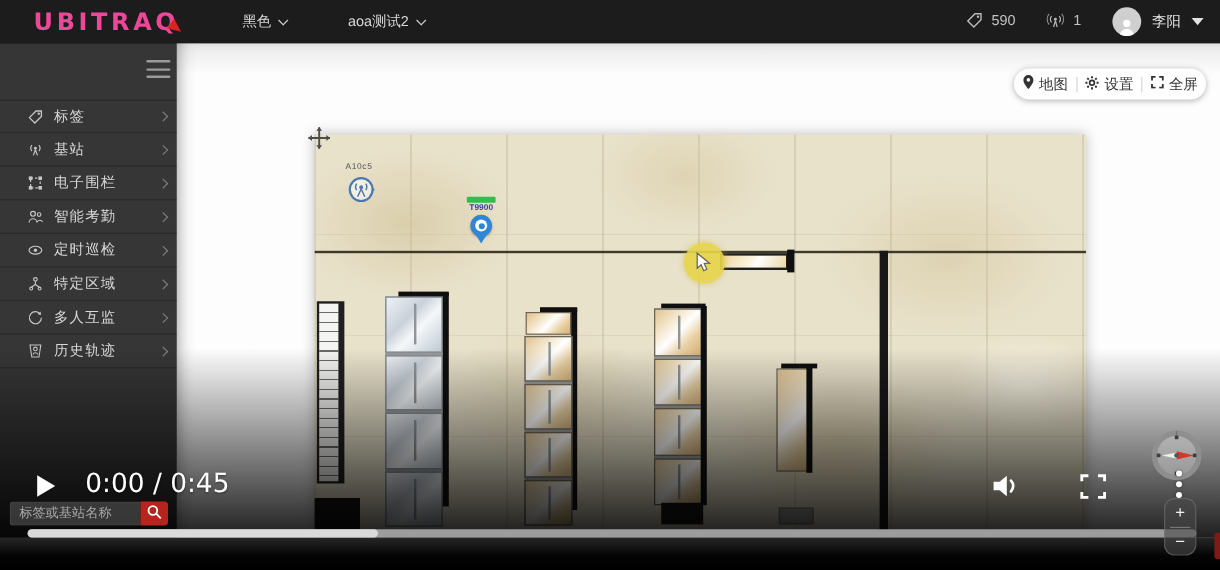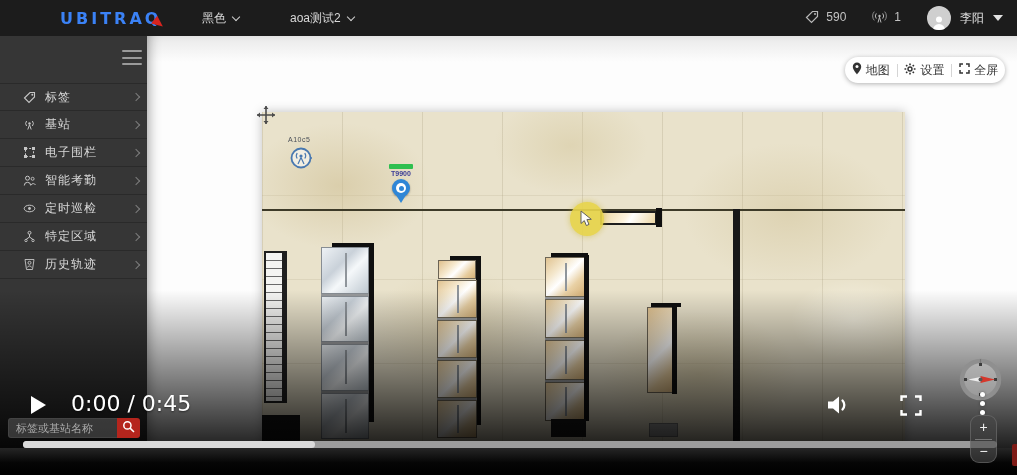--- a/index.html
+++ b/index.html
@@ -3,21 +3,21 @@
 <meta charset="utf-8">
 <style>
   * { margin:0; padding:0; box-sizing:border-box; }
   html,body { background:#000; }
   body { font-family:"Liberation Sans", sans-serif; }
   #stage { position:relative; width:1017px; height:475px; overflow:hidden; background:#000; }
 
   
   .topbar { position:absolute; left:0; top:0; width:1017px; height:36px; background:#1c1c1c; z-index:30; }
   .logo { position:absolute; left:28px; top:6px; height:24px; display:flex; align-items:center; }
-  .logo-text { color:#3b82f6; font-size:16px; font-weight:bold; letter-spacing:3px; font-family:"DejaVu Sans", sans-serif;margin-left:32px; }
+  .logo-text { color:#ec4899; font-size:20px; font-weight:bold; letter-spacing:3px; font-family:"DejaVu Sans", sans-serif; }
   .logo-arrow { width:0; height:0; border-left:11px solid #d8241f; border-top:5px solid transparent; border-bottom:5px solid transparent; transform:rotate(38deg); margin-left:-8px; margin-top:10px; }
   .tb-drop { position:absolute; top:0; height:36px; display:flex; align-items:center; gap:7px; color:#d9d9d9; font-size:12px; cursor:pointer; }
   .tb-drop1 { left:202px; } .tb-drop2 { left:290px; }
   .chev-down { width:6px; height:6px; border-right:1.4px solid #cfcfcf; border-bottom:1.4px solid #cfcfcf; transform:rotate(45deg); margin-top:-3px; }
   .tb-right { position:absolute; right:14px; top:0; height:36px; display:flex; align-items:center; gap:26px; }
   .tb-count { display:flex; align-items:flex-start; gap:7px; color:#c3c3c3; font-size:12px; }
   .tb-user { display:flex; align-items:center; gap:9px; color:#e2e2e2; font-size:12px; cursor:pointer; }
   .avatar { width:24px; height:24px; border-radius:50%; background:#cfcfcf; display:flex; align-items:flex-end; justify-content:center; overflow:hidden; }
   .caret-down { width:0; height:0; border-left:5px solid transparent; border-right:5px solid transparent; border-top:6px solid #e2e2e2; }
 
@@ -312,20 +312,30 @@
               <circle cx="3" cy="10.5" r="1.2" fill="none" stroke="#c6c6c6" stroke-width=".9"></circle>
               <circle cx="10" cy="10.5" r="1.2" fill="none" stroke="#c6c6c6" stroke-width=".9"></circle>
             </svg>
         </span>
         <span class="mi-label">特定区域</span>
         <span class="chev-right"></span>
       </div>
       <div class="menu-item">
         <span class="mi-icon">
           <svg width="13" height="13" viewBox="0 0 13 13">
+              <path d="M10.8 4.2 A5 5 0 1 0 11.5 6.8" fill="none" stroke="#c6c6c6" stroke-width="1"></path>
+              <path d="M11 1.5 L10.9 4.4 L8.2 3.6 Z" fill="#c6c6c6"></path>
+            </svg>
+        </span>
+        <span class="mi-label">多人互监</span>
+        <span class="chev-right"></span>
+      </div>
+      <div class="menu-item">
+        <span class="mi-icon">
+          <svg width="13" height="13" viewBox="0 0 13 13">
               <path d="M2 1.5 H11 L9.5 11.5 H3.5 Z" fill="none" stroke="#c6c6c6" stroke-width=".9"></path>
               <circle cx="6.5" cy="4.8" r="1.5" fill="none" stroke="#c6c6c6" stroke-width=".9"></circle>
               <path d="M4.4 9.5 a2.2 2.2 0 0 1 4.2 0" fill="none" stroke="#c6c6c6" stroke-width=".9"></path>
             </svg>
         </span>
         <span class="mi-label">历史轨迹</span>
         <span class="chev-right"></span>
       </div>
     </div>
   </div>

